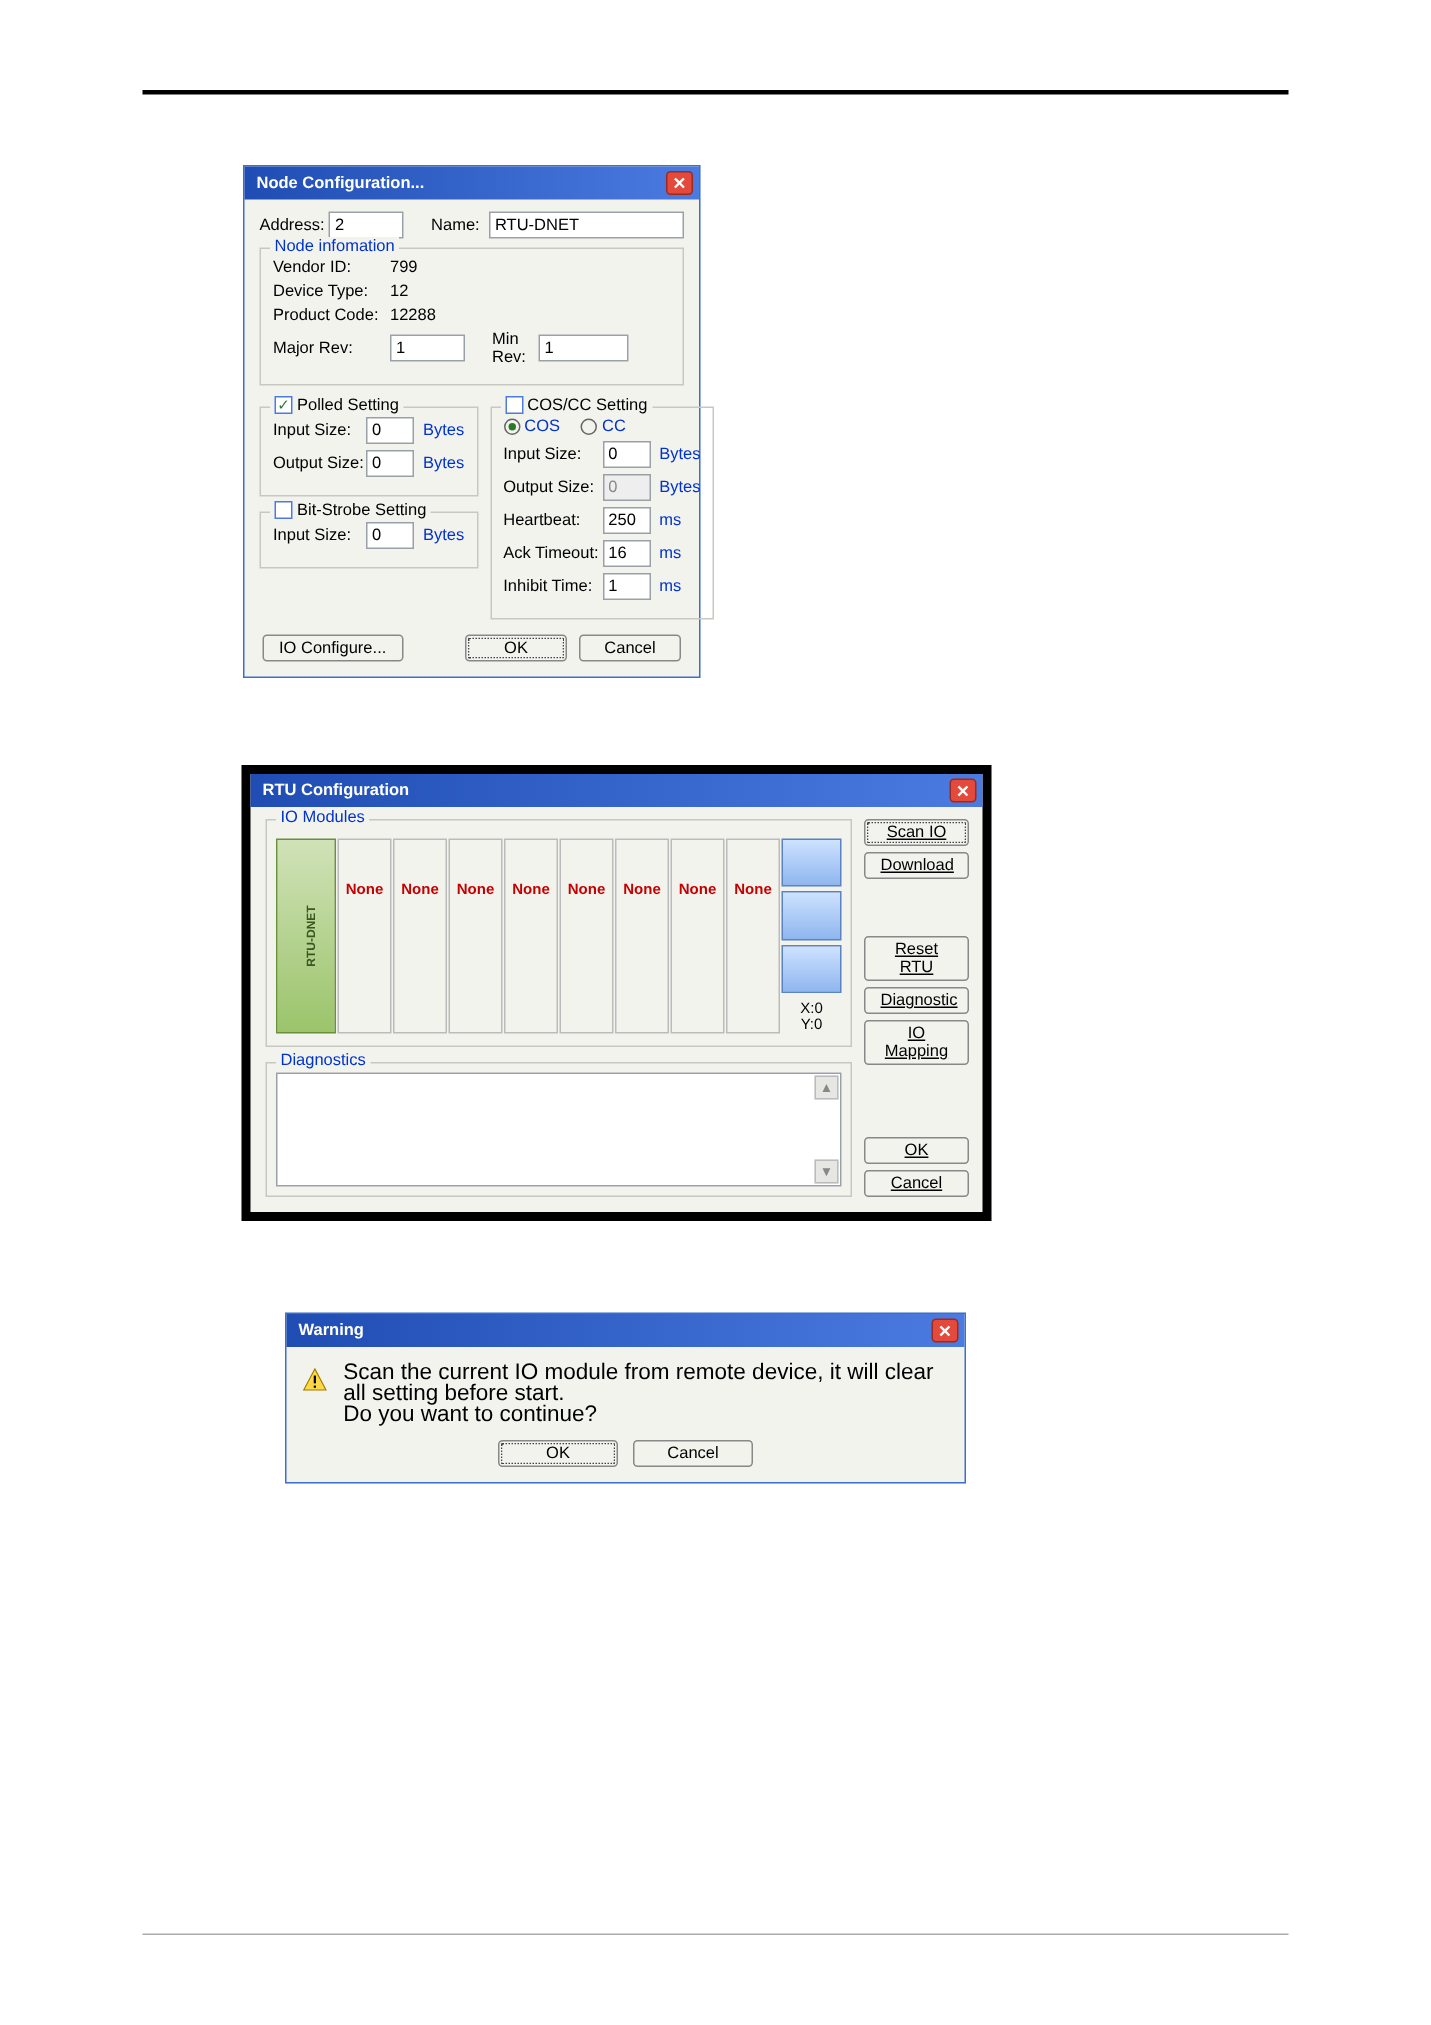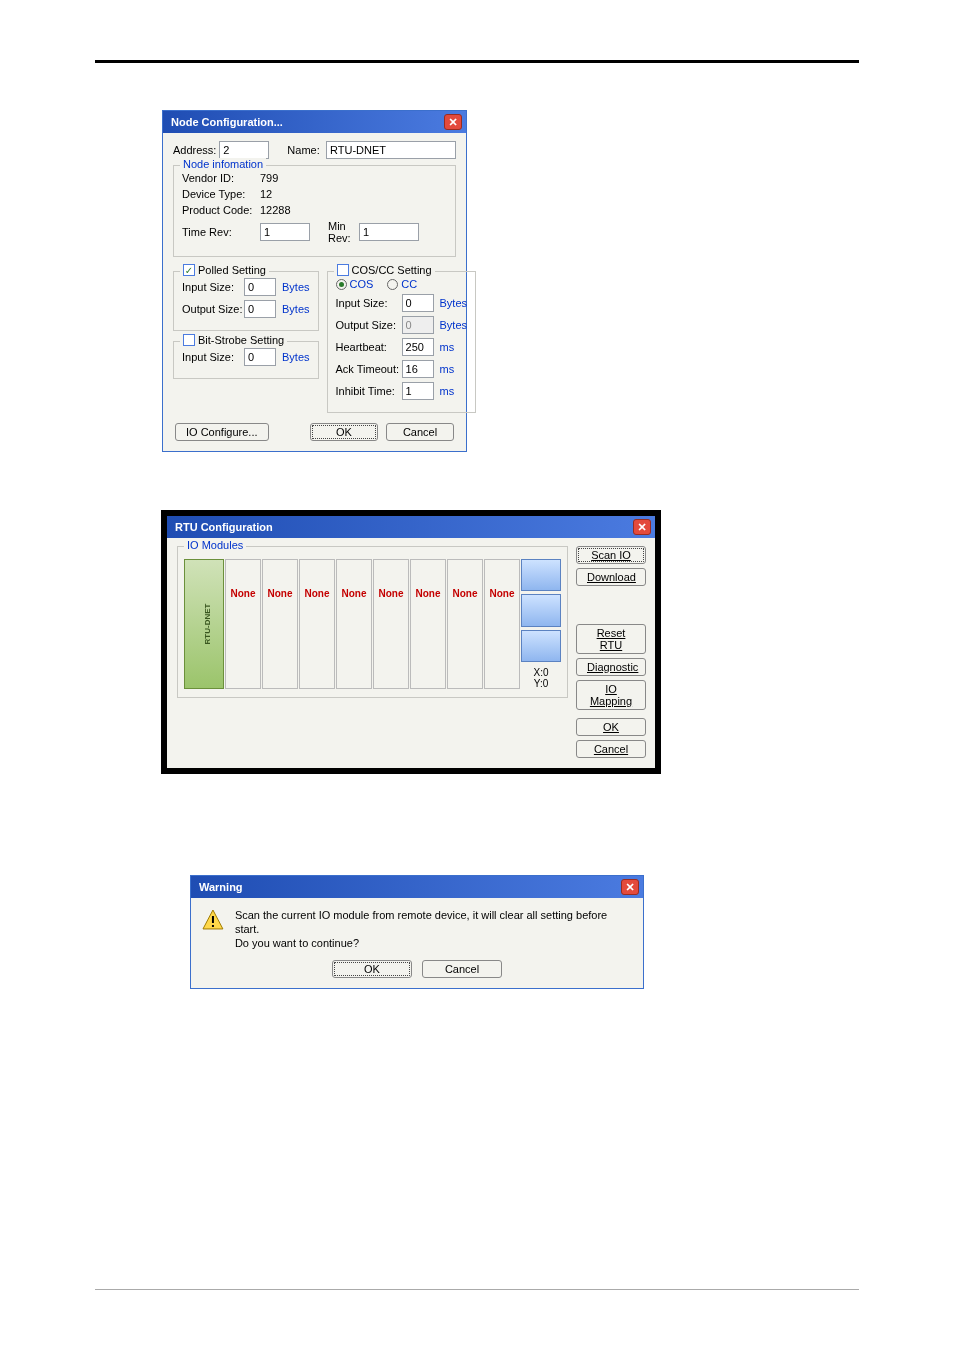--- a/index.html
+++ b/index.html
@@ -287,21 +287,21 @@
   }
   .warn-top {
     display: flex;
     gap: 10px;
     align-items: flex-start;
   }
   .warn-icon {
     width: 24px; height: 24px;
   }
   .warn-icon svg { width: 100%; height: 100%; }
-  .warn-text { font-size: 11px; line-height: 14px; }
+  .warn-text { font-size: 15px; line-height: 14px; }
   .warn-btns {
     display: flex;
     justify-content: center;
     gap: 10px;
     margin-top: 10px;
   }
 </style>
 </head>
 <body>
 
@@ -330,21 +330,21 @@
         </div>
         <div class="row">
           <span class="lbl" style="width:78px">Device Type:</span>
           <span class="txt-ro">12</span>
         </div>
         <div class="row">
           <span class="lbl" style="width:78px">Product Code:</span>
           <span class="txt-ro">12288</span>
         </div>
         <div class="row">
-          <span class="lbl" style="width:78px">Time Rev:</span>
+          <span class="lbl" style="width:78px">Major Rev:</span>
           <input class="txt-input" style="width: 50px;" value="1">
           <span class="lbl" style="width:31px;margin-left:18px">Min Rev:</span>
           <input class="txt-input" style="width: 60px;" value="1">
         </div>
       </div>
     </div>
 
     <div class="two-col">
       <div class="col">
         <div class="fieldset inner">
@@ -456,20 +456,27 @@
             <div class="right-mod"></div>
             <div class="right-mod"></div>
             <div class="xy-label">
               <div>X:0</div>
               <div>Y:0</div>
             </div>
           </div>
         </div>
       </div>
 
+      <div class="diagnostics-box">
+        <span class="legend">Diagnostics</span>
+        <div class="diagnostics-inner">
+          <div class="scroll-arrow" style="top:1px">▲</div>
+          <div class="scroll-arrow" style="bottom:1px">▼</div>
+        </div>
+      </div>
     </div>
 
     <div class="side-buttons">
       <button class="btn highlight">Scan IO</button>
       <button class="btn">Download</button>
       <div style="height:30px"></div>
       <button class="btn">Reset RTU</button>
       <button class="btn">Diagnostic</button>
       <button class="btn">IO Mapping</button>
       <div class="spacer"></div>

